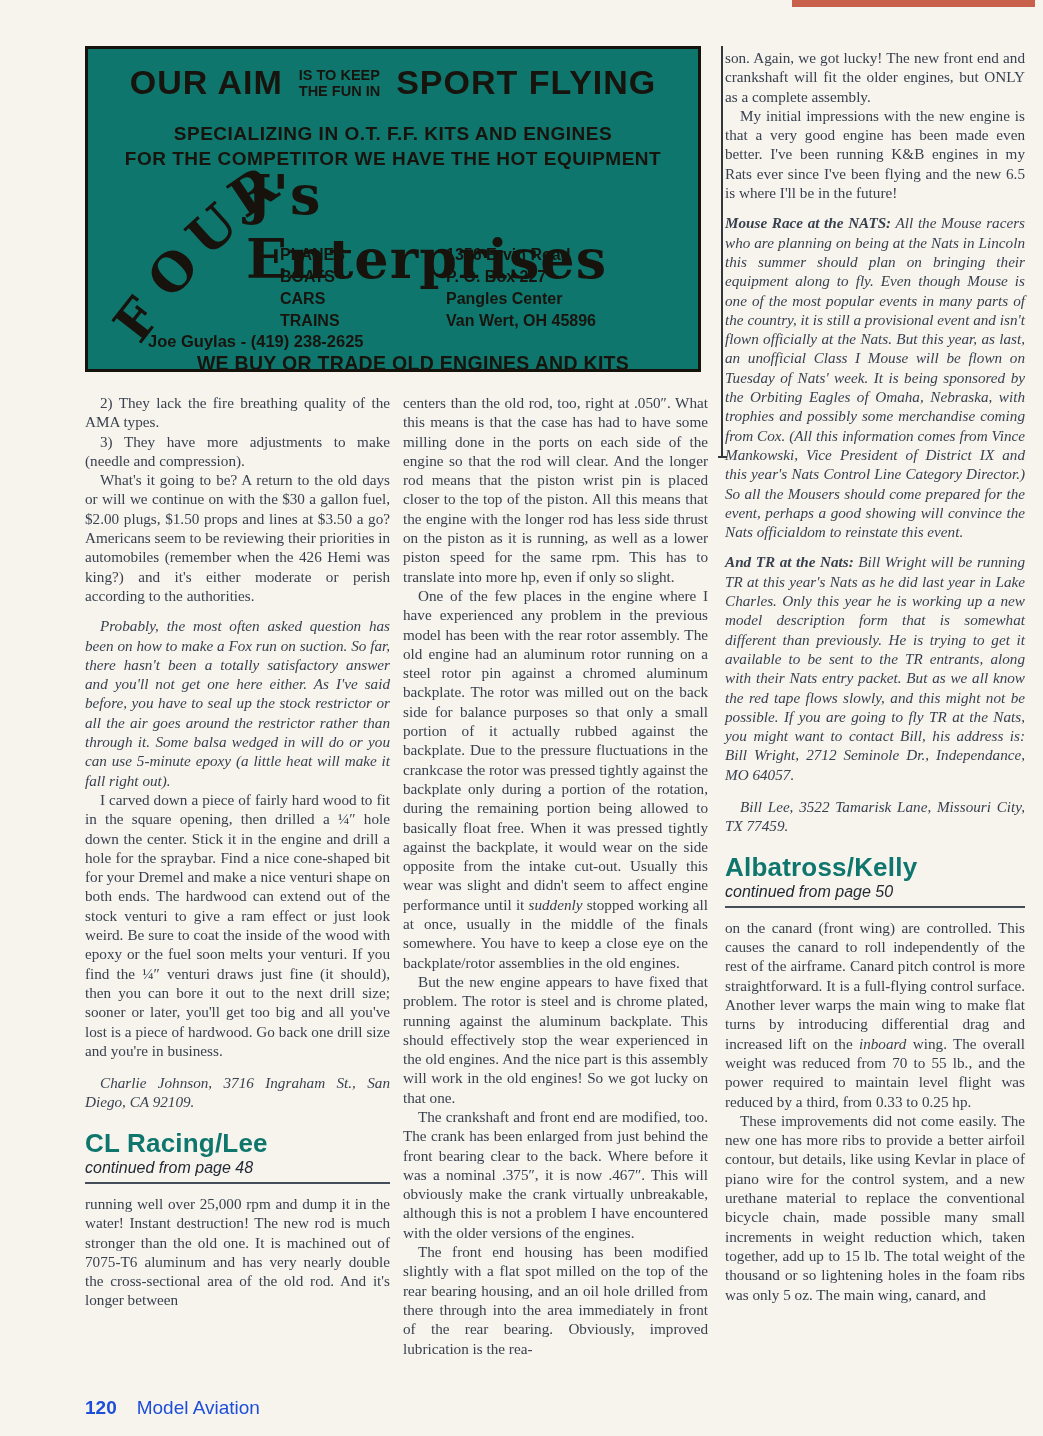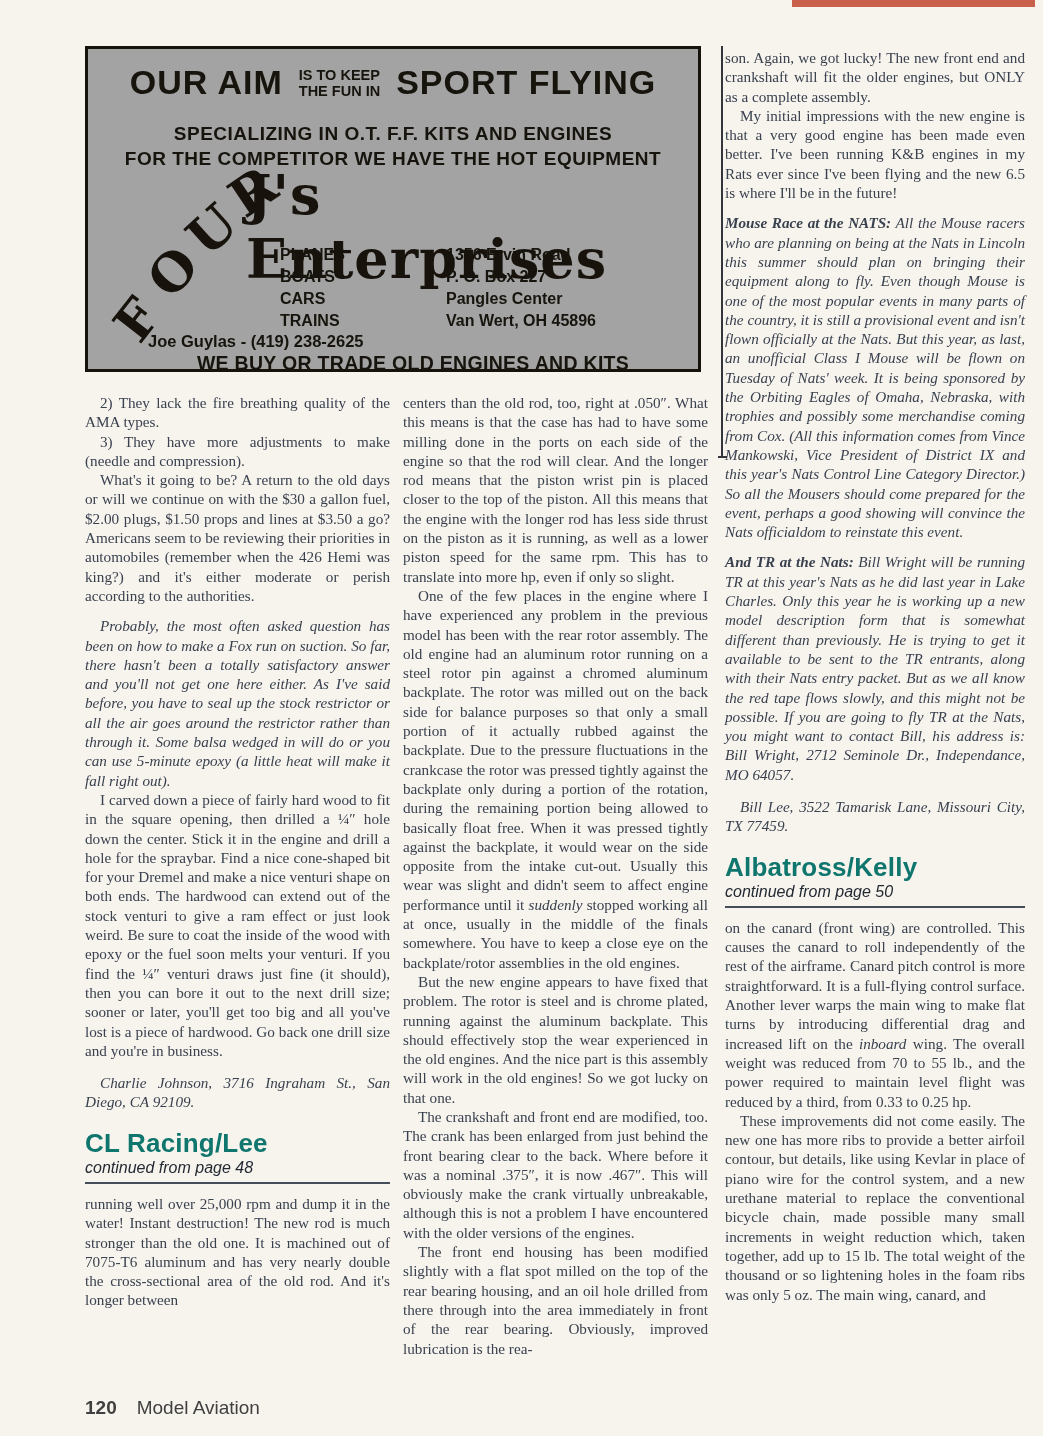--- a/index.html
+++ b/index.html
@@ -8,21 +8,21 @@
     background:#f7f4ee;overflow:hidden;
     font-family:"Liberation Serif",serif;color:#39414e;
   }
   .top-red-bar{position:absolute;left:792px;top:0;width:243px;height:7px;background:#c9604b;}
   .col-divider{position:absolute;left:721px;top:46px;width:2px;height:412px;background:#33363a;}
   .col-divider:after{content:"";position:absolute;left:-3px;bottom:0;width:9px;height:2px;background:#33363a;}
 
   
   .ad{
     position:absolute;left:85px;top:46px;width:616px;height:326px;
-    background:#a3a3a3;border:3px solid #16130d;box-sizing:border-box;
+    background:#0f766e;border:3px solid #16130d;box-sizing:border-box;
     font-family:"Liberation Sans",sans-serif;color:#17140d;
   }
   .ad-aim-row{position:absolute;top:14px;left:0;right:0;display:flex;justify-content:center;align-items:center;gap:16px;}
   .aim-big{font-size:34px;font-weight:bold;letter-spacing:1px;}
   .aim-small{font-size:14.5px;font-weight:bold;line-height:16px;text-align:left;}
   .ad-tag1{position:absolute;top:74px;left:0;right:0;text-align:center;font-size:19px;font-weight:bold;letter-spacing:.5px;}
   .ad-tag2{position:absolute;top:99px;left:0;right:0;text-align:center;font-size:19px;font-weight:bold;letter-spacing:.5px;}
   .ad-brand{
     position:absolute;left:158px;top:114px;
     font-family:"DejaVu Serif",serif;font-weight:bold;font-size:54px;letter-spacing:1px;color:#17130c;
@@ -46,21 +46,21 @@
   .col p.noindent{text-indent:0;}
   .col p.gap{margin-top:11px;font-style:italic;}
   .sig{font-style:italic;text-indent:24px;margin-top:13px !important;}
   .lead{font-weight:bold;}
   .em{font-style:italic;}
   .section{margin-top:17px;margin-bottom:10px;font-family:"Liberation Sans",sans-serif;text-align:left;}
   .section-title{font-size:26px;font-weight:bold;color:#0f766e;letter-spacing:.2px;line-height:28px;}
   .section-continued{font-style:italic;font-size:16px;color:#232a33;margin-top:1px;}
   .section-rule{height:0;border-top:2px solid #454d59;margin-top:5px;}
 
-  .footer{position:absolute;left:85px;top:1397px;font-family:"Liberation Sans",sans-serif;font-size:19px;color:#404040;}
+  .footer{position:absolute;left:85px;top:1397px;font-family:"Liberation Sans",sans-serif;font-size:19px;color:#1d4ed8;}
   .footer .num{font-weight:bold;margin-right:20px;}
 </style>
 </head>
 <body>
 
 <div class="page">
 
   <div class="top-red-bar"></div>
   <div class="col-divider"></div>
 

